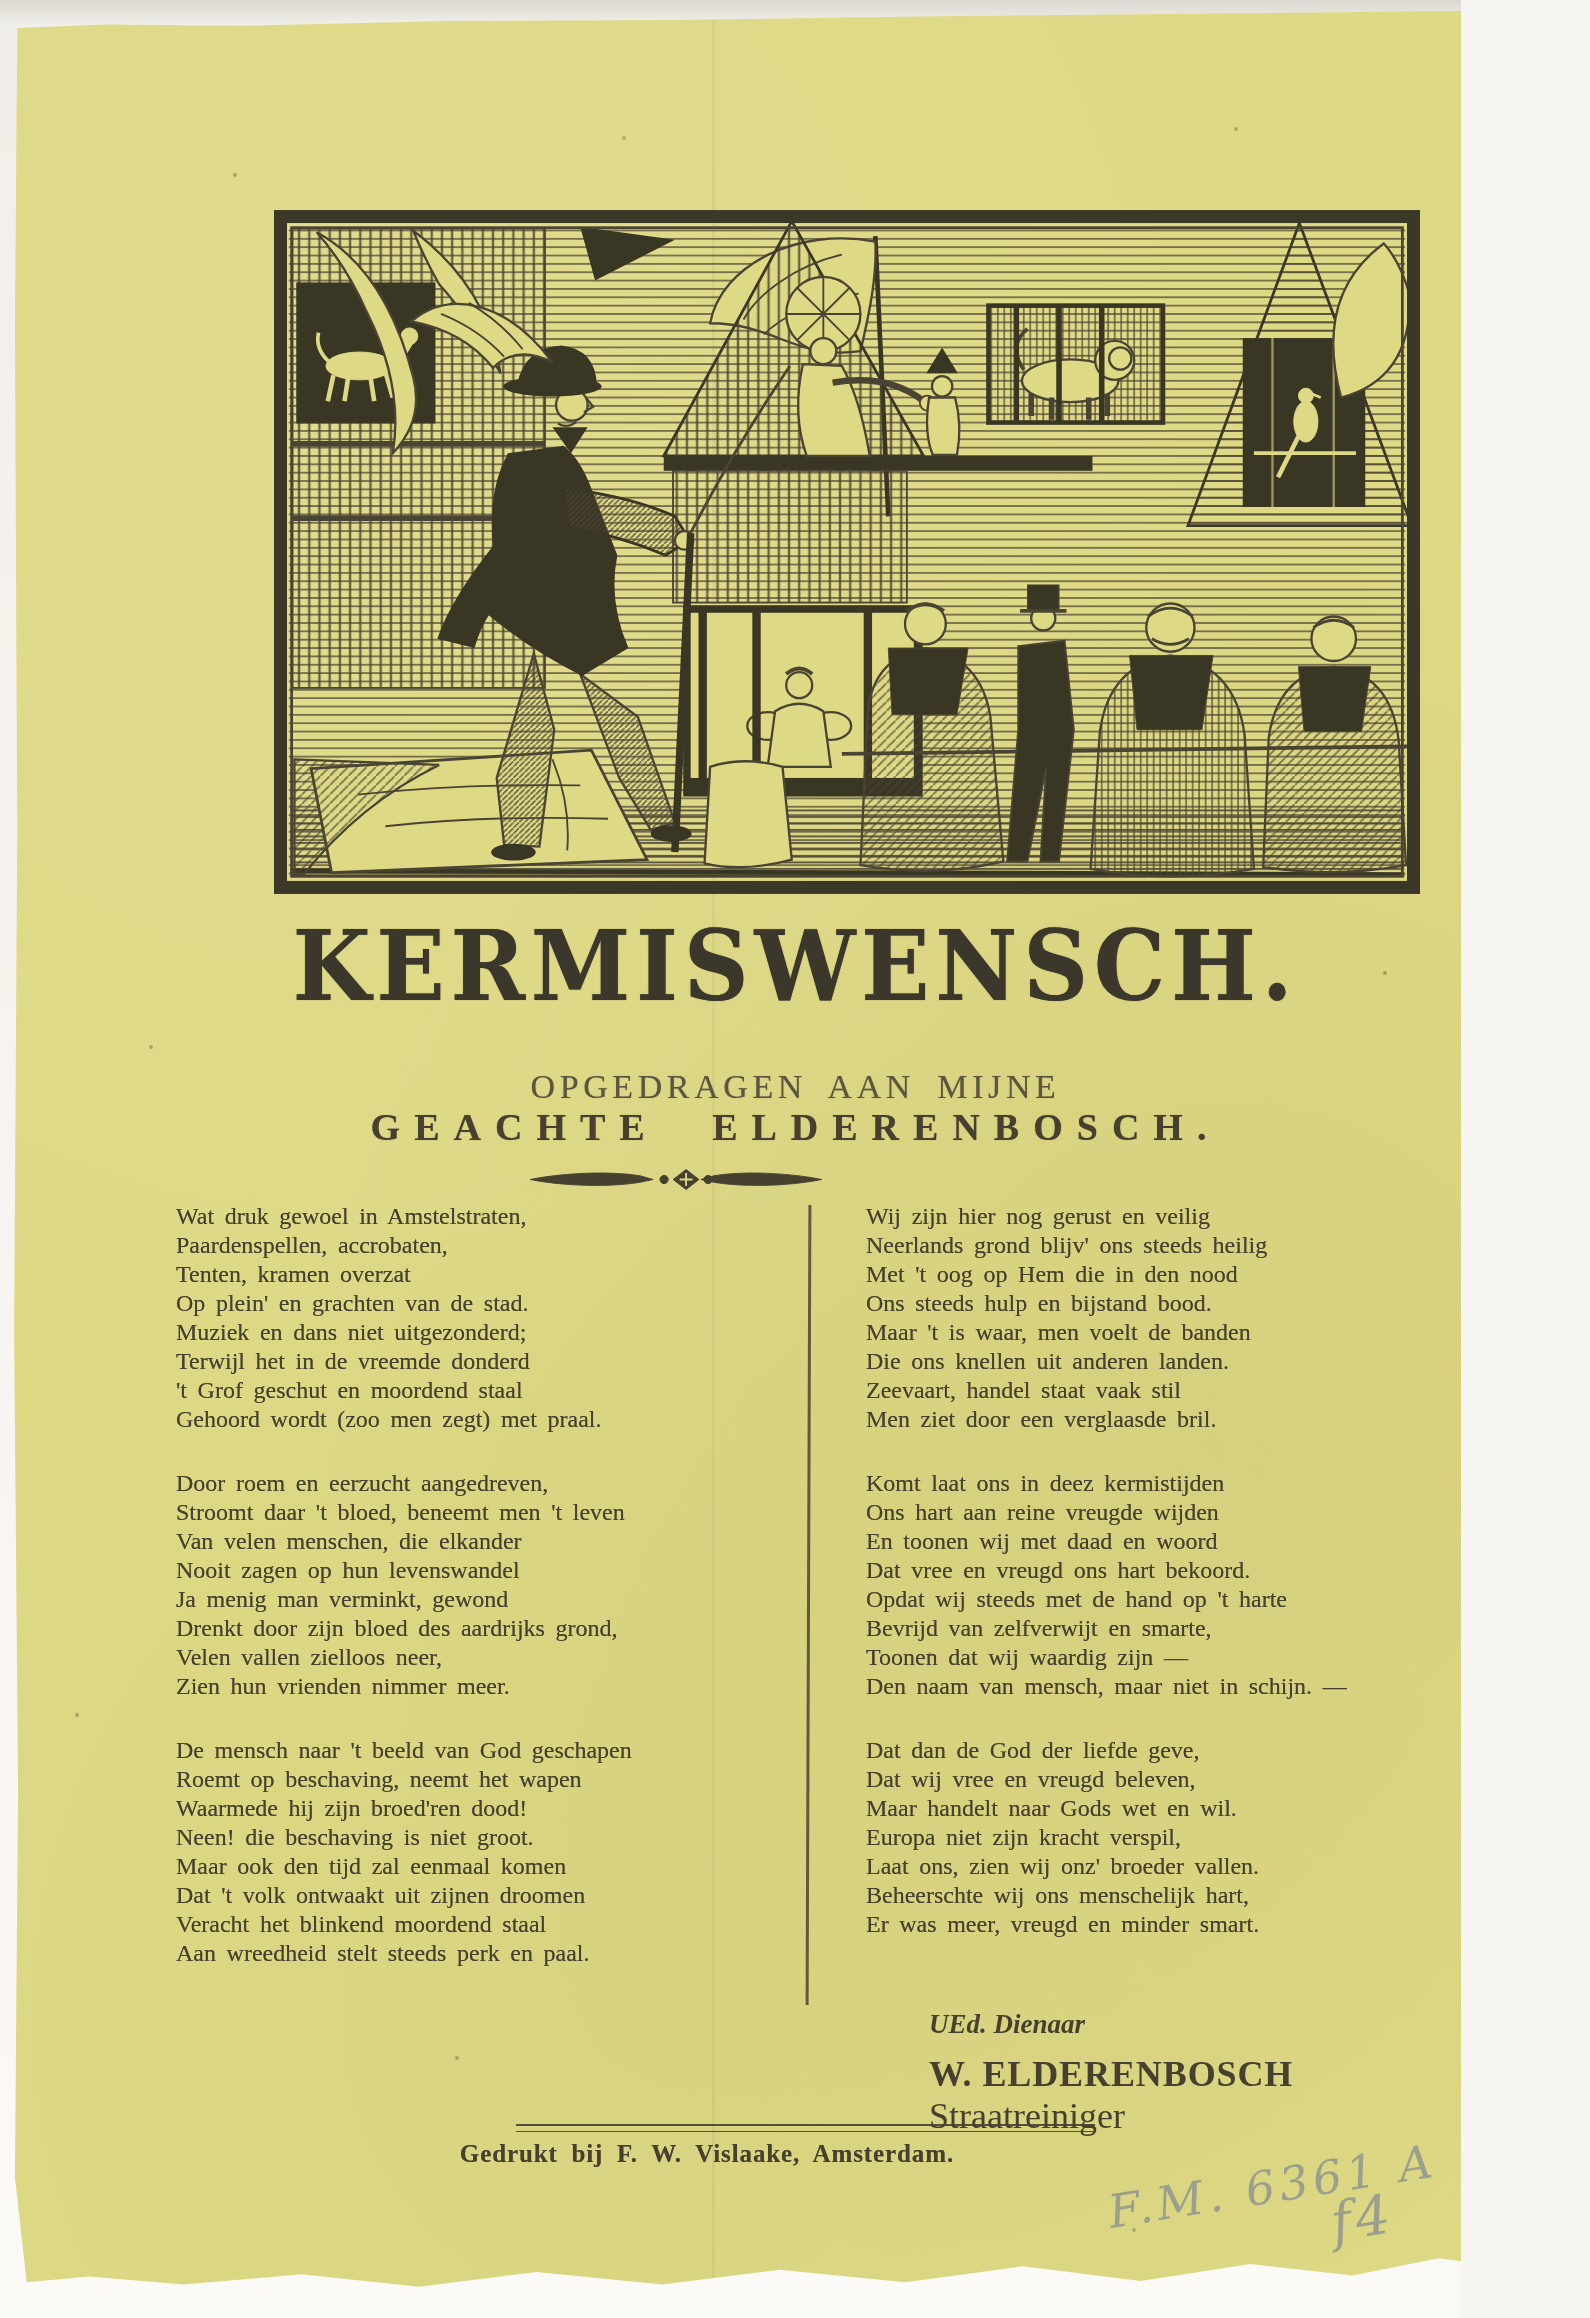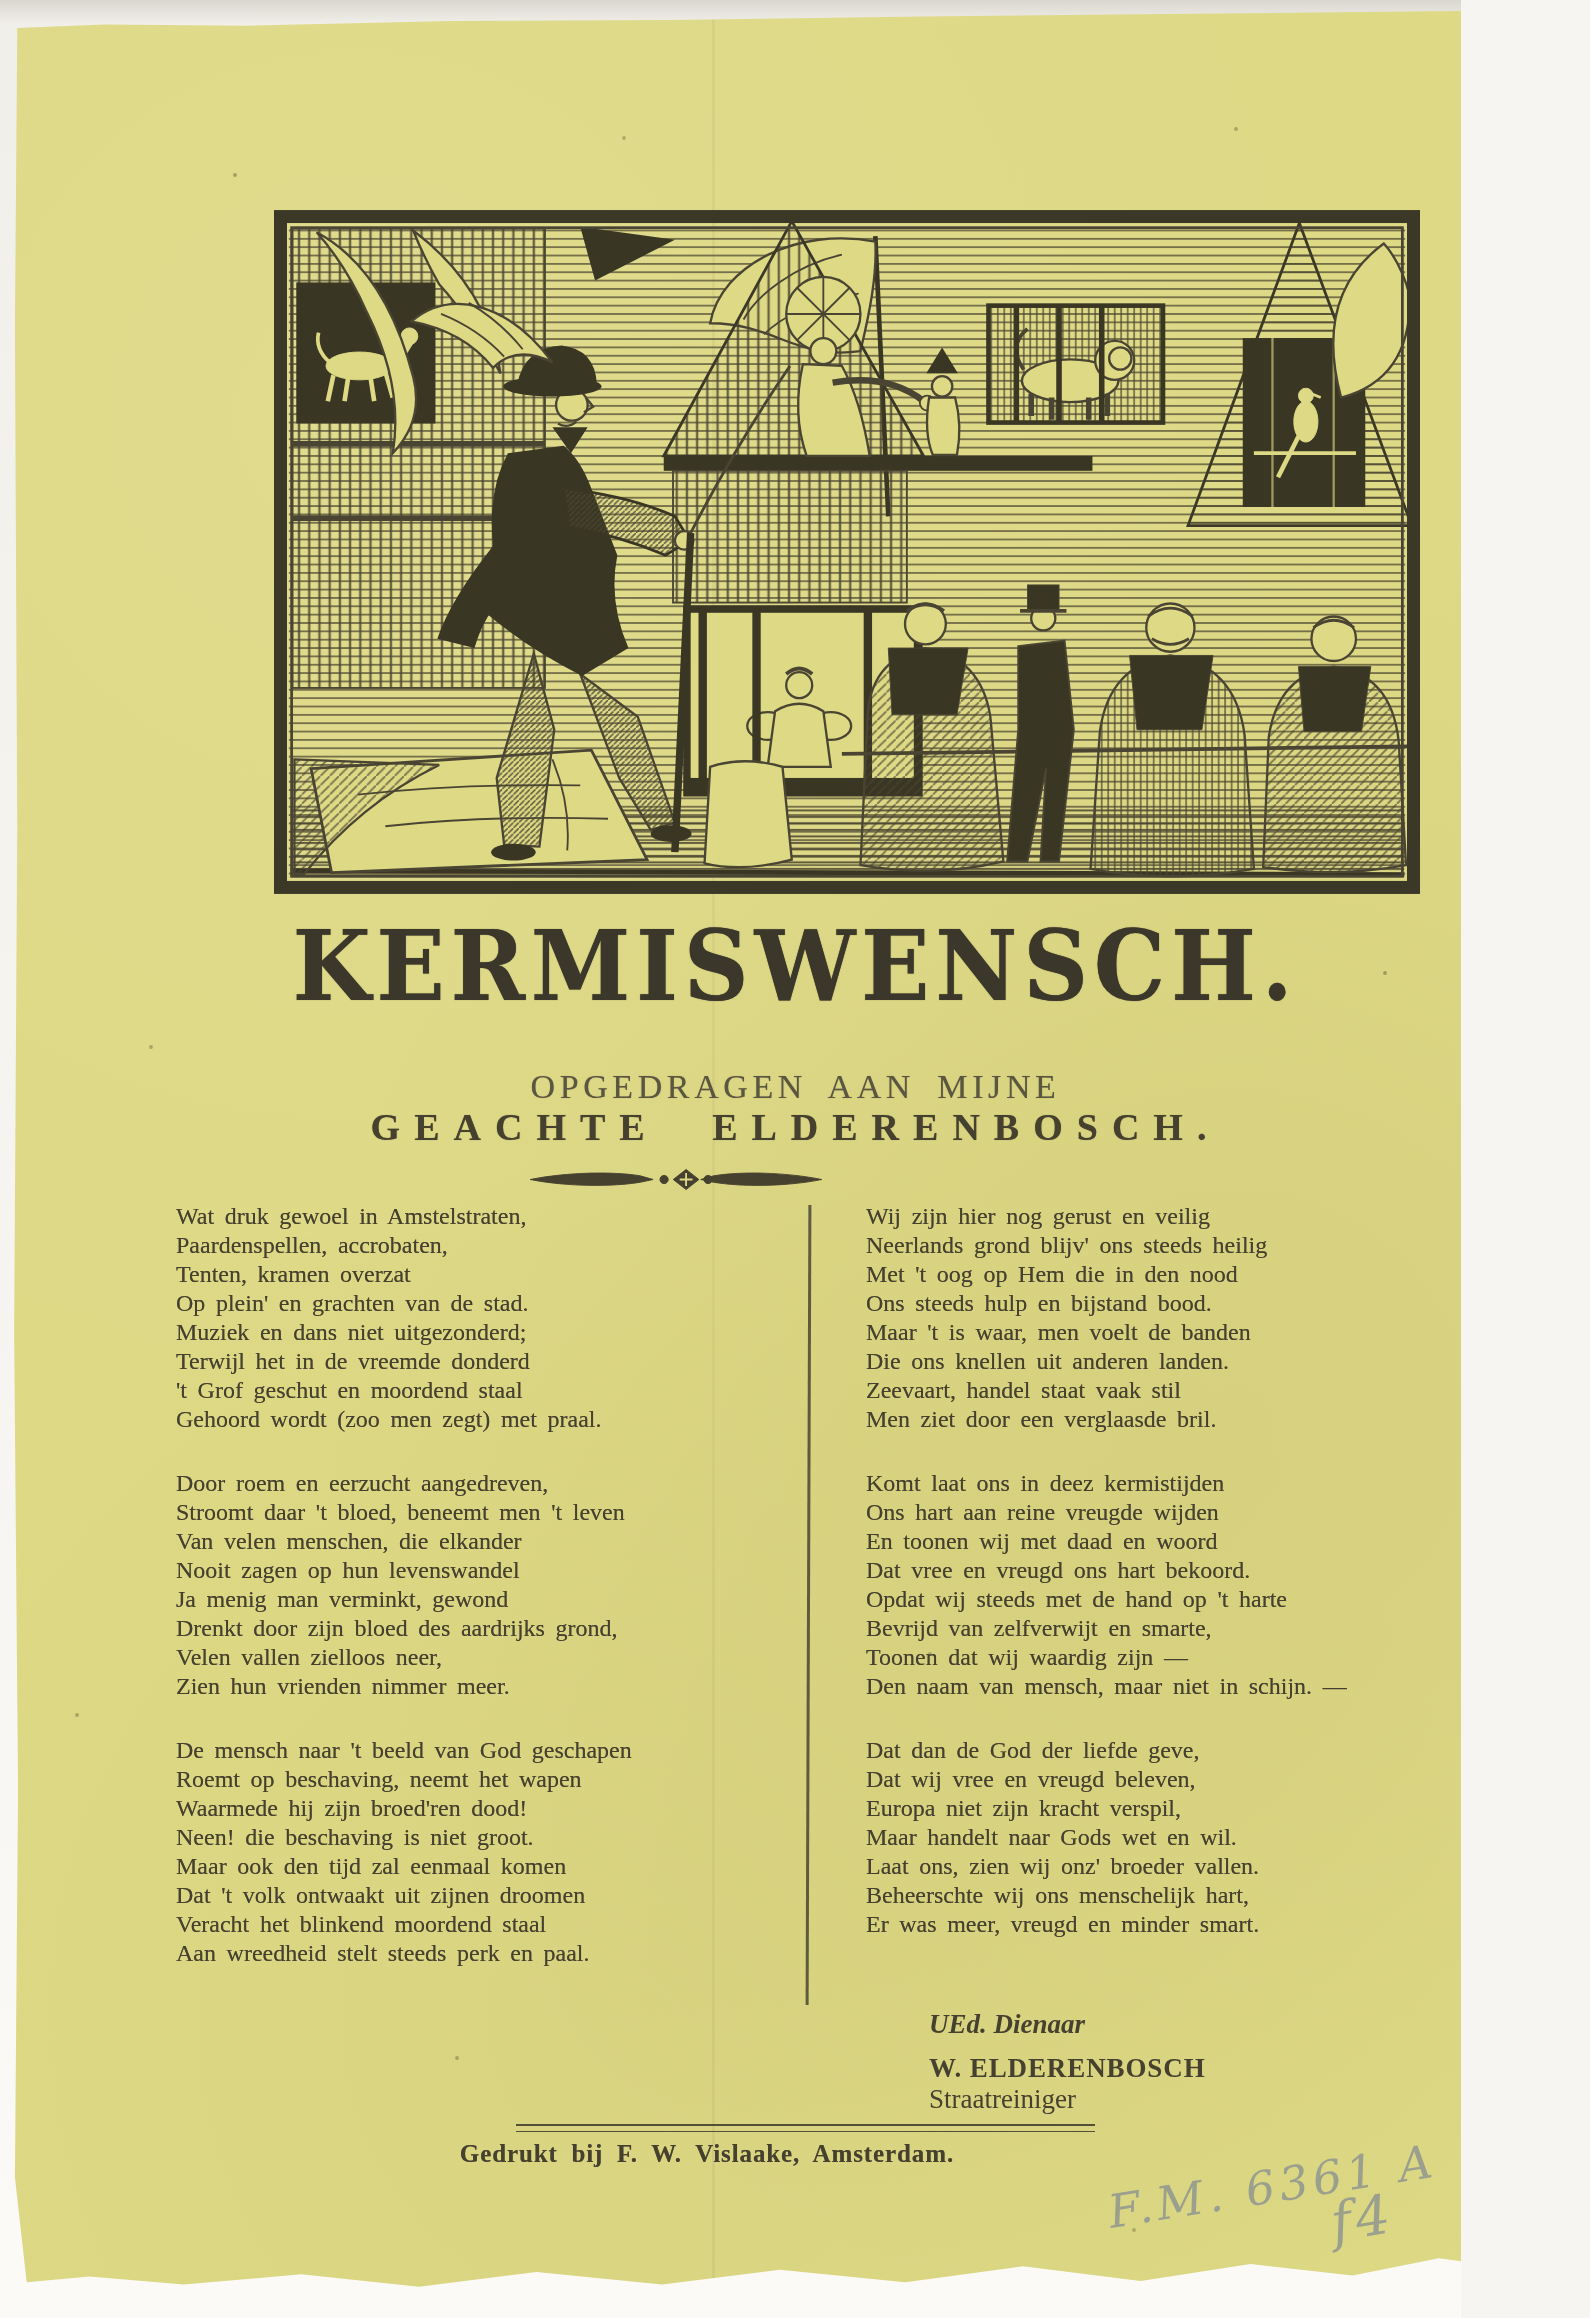--- a/index.html
+++ b/index.html
@@ -40,21 +40,21 @@
   .ornament{position:absolute;left:512px;top:1156px;}
   .poem-col{position:absolute;top:1195px;font-size:24px;line-height:29px;color:#46412f;
             word-spacing:4.6px;text-shadow:0 0 0.6px rgba(70,65,47,.65);}
   .poem-col .stanza{margin-bottom:35px;}
   .col-left{left:165px;width:557px;}
   .col-right{left:855px;width:538px;}
   .col-divider{position:absolute;left:796px;top:1198px;width:2.8px;height:800px;
                background:#4a4533;opacity:.85;transform:rotate(.2deg);}
   .signature{position:absolute;left:918px;top:2002px;width:408px;text-align:left;color:#46412f;}
   .signature .sal{font-style:italic;font-weight:700;font-size:27px;margin-bottom:13px;}
-  .signature .name-line{font-size:27px;}
+  .signature .name-line{font-size:36px;}
   .signature .caps{font-weight:700;letter-spacing:0.9px;}
   .signature .role{font-weight:400;}
   .imprint-rule{position:absolute;left:505px;top:2117px;width:579px;height:4.6px;
                 border-top:2.8px solid #46412f;border-bottom:1.9px solid #46412f;opacity:.9;}
   .imprint{position:absolute;left:390px;top:2133px;width:612px;text-align:center;
            font-weight:700;font-size:25px;letter-spacing:0.9px;word-spacing:6.5px;color:#46412f;
            text-shadow:0 0 0.6px rgba(70,65,47,.6);}
   .handwriting{position:absolute;left:1099px;top:2143px;width:445px;color:#9aa08d;
                font-family:"DejaVu Serif", serif;font-style:italic;
                transform:rotate(-9deg);letter-spacing:4.6px;}
@@ -305,22 +305,22 @@
           <div class="line">En toonen wij met daad en woord</div>
           <div class="line">Dat vree en vreugd ons hart bekoord.</div>
           <div class="line">Opdat wij steeds met de hand op 't harte</div>
           <div class="line">Bevrijd van zelfverwijt en smarte,</div>
           <div class="line">Toonen dat wij waardig zijn —</div>
           <div class="line">Den naam van mensch, maar niet in schijn. —</div>
         </div>
         <div class="stanza">
           <div class="line">Dat dan de God der liefde geve,</div>
           <div class="line">Dat wij vree en vreugd beleven,</div>
+          <div class="line">Maar handelt naar Gods wet en wil.</div>
           <div class="line">Europa niet zijn kracht verspil,</div>
-          <div class="line">Maar handelt naar Gods wet en wil.</div>
           <div class="line">Laat ons, zien wij onz' broeder vallen.</div>
           <div class="line">Beheerschte wij ons menschelijk hart,</div>
           <div class="line">Er was meer, vreugd en minder smart.</div>
         </div>
       </div>
 
     <div class="signature">
       <div class="sal">UEd. Dienaar</div>
       <div class="name-line">
         <span class="caps">W. ELDERENBOSCH</span>

